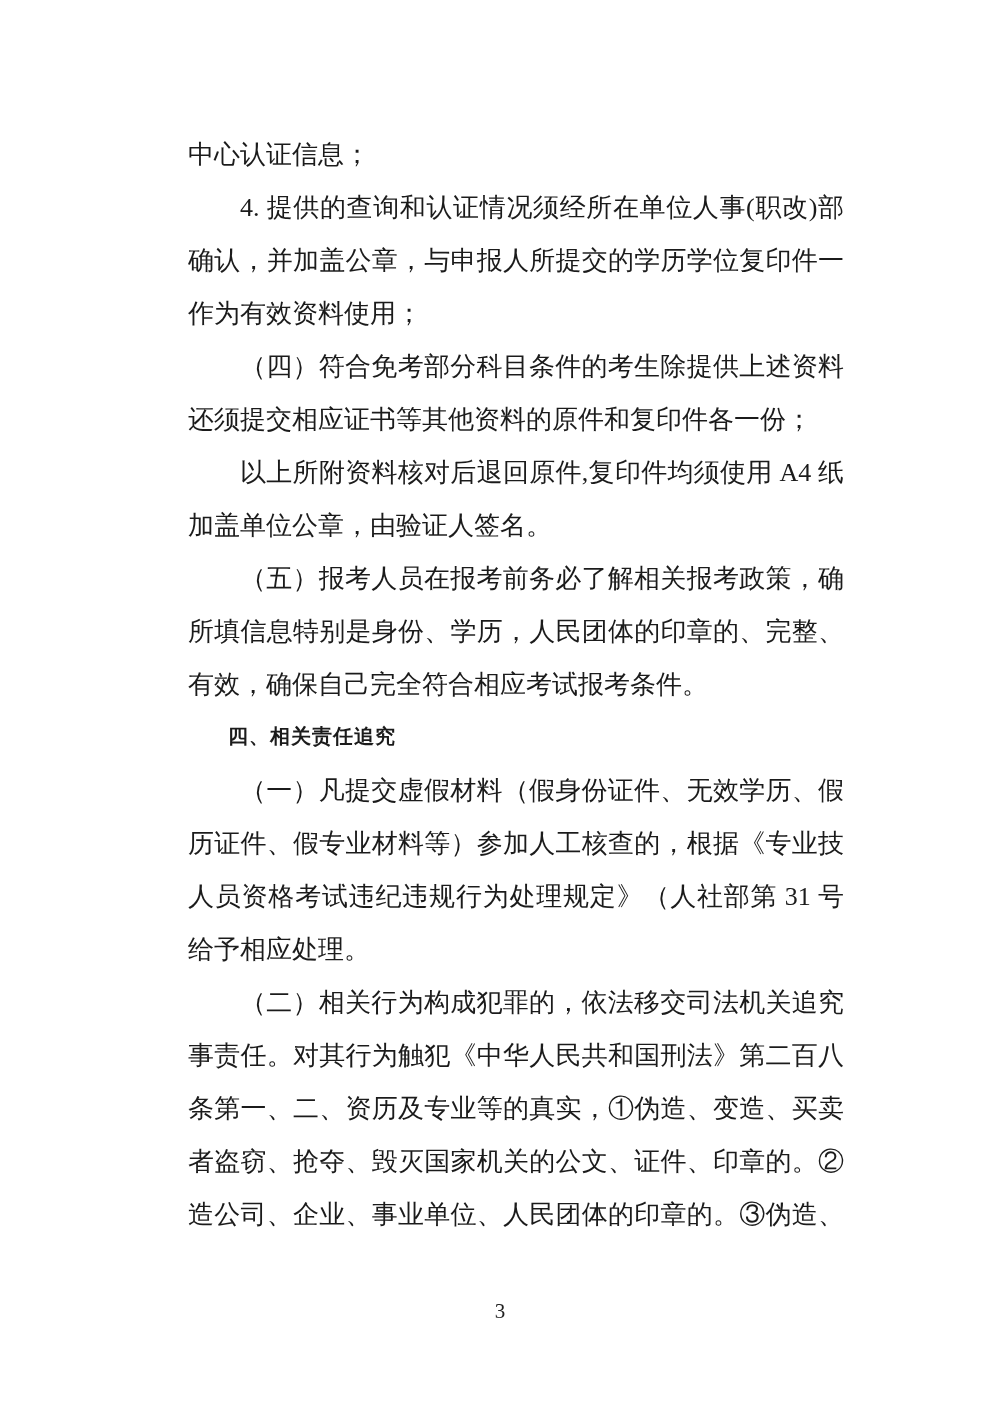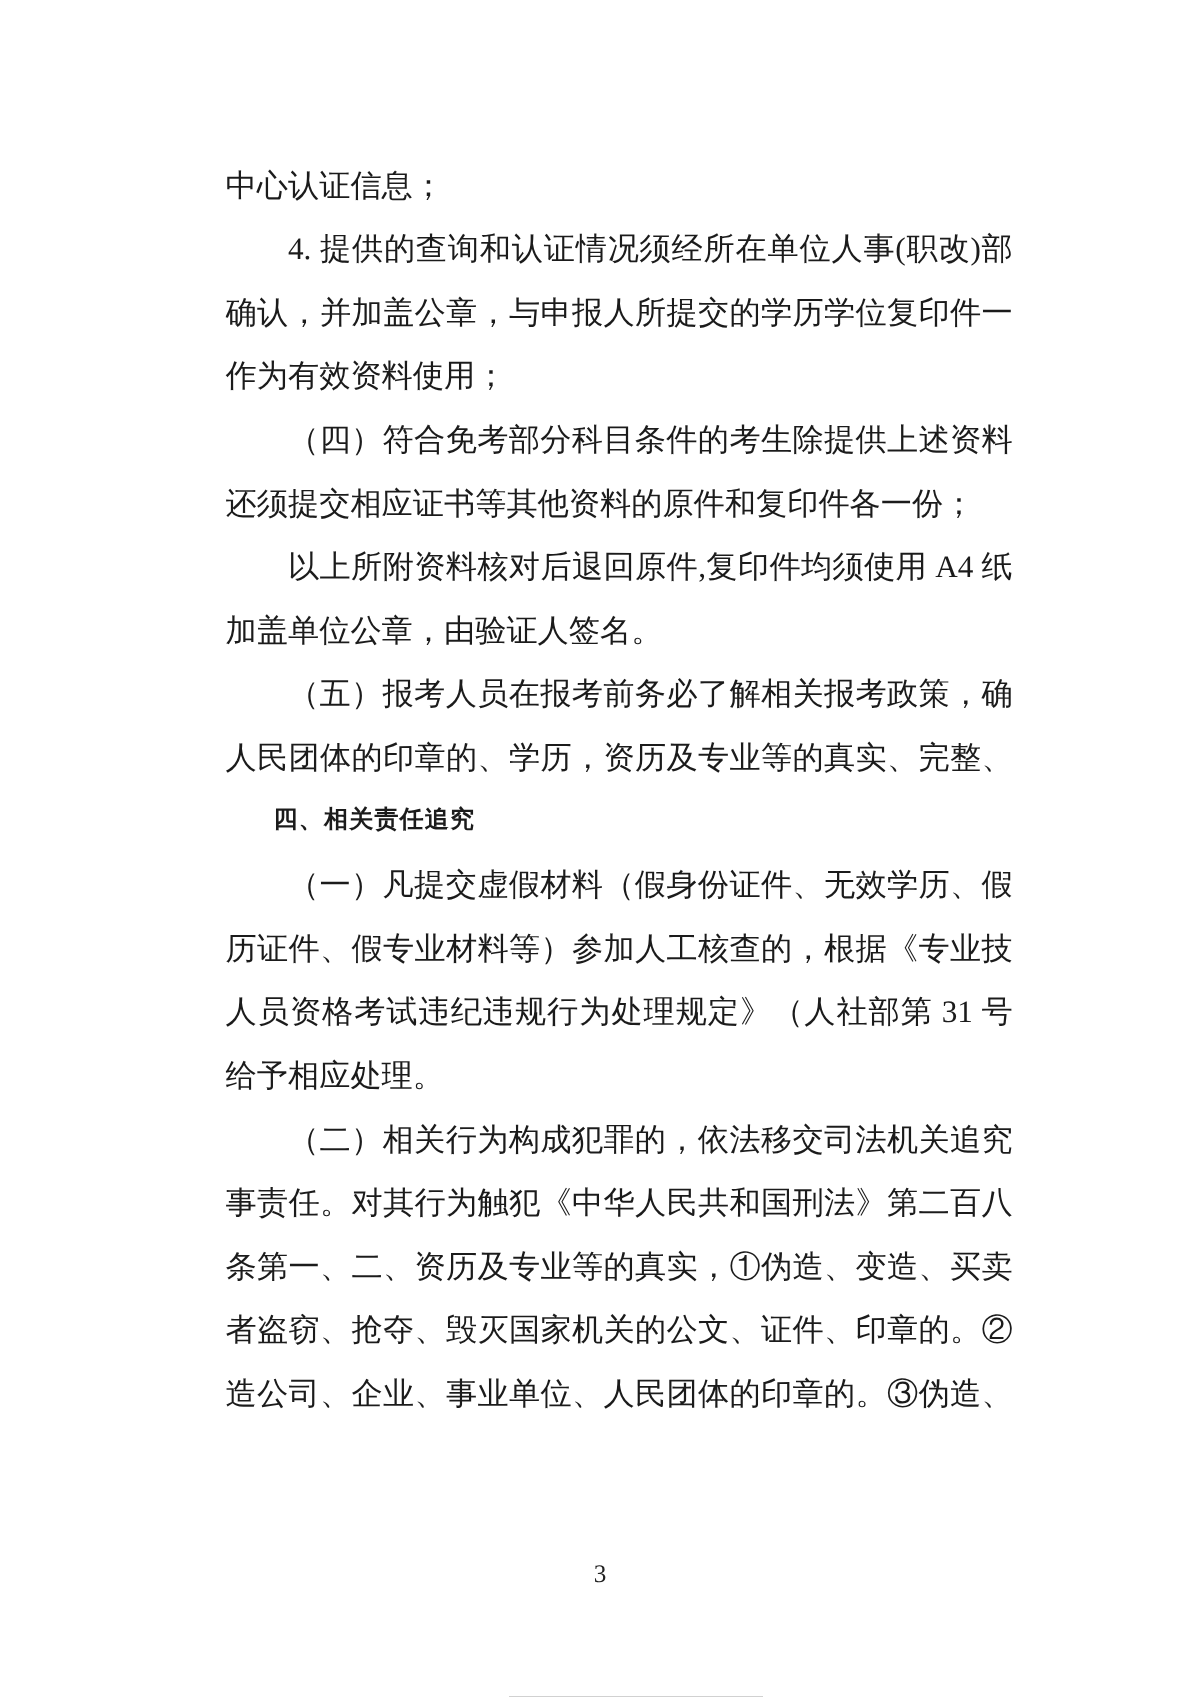--- a/index.html
+++ b/index.html
@@ -66,21 +66,22 @@
   <div class="text-block">
       <div class="line">中心认证信息；</div>
       <div class="line indent fill">4. 提供的查询和认证情况须经所在单位人事(职改)部门</div>
       <div class="line fill">确认，并加盖公章，与申报人所提交的学历学位复印件一并</div>
       <div class="line">作为有效资料使用；</div>
       <div class="line indent fill">（四）符合免考部分科目条件的考生除提供上述资料外</div>
       <div class="line">还须提交相应证书等其他资料的原件和复印件各一份；</div>
       <div class="line indent fill">以上所附资料核对后退回原件,复印件均须使用 A4 纸并</div>
       <div class="line">加盖单位公章，由验证人签名。</div>
       <div class="line indent fill">（五）报考人员在报考前务必了解相关报考政策，确保</div>
-      <div class="line fill">人民团体的印章的、学历，资历及专业等的真实、完整、</div>
+      <div class="line fill">所填信息特别是身份、学历，人民团体的印章的、完整、</div>
+      <div class="line">有效，确保自己完全符合相应考试报考条件。</div>
       <div class="line heading indent">四、相关责任追究</div>
       <div class="line indent fill">（一）凡提交虚假材料（假身份证件、无效学历、假资</div>
       <div class="line fill">历证件、假专业材料等）参加人工核查的，根据《专业技术</div>
       <div class="line fill">人员资格考试违纪违规行为处理规定》（人社部第 31 号令）</div>
       <div class="line">给予相应处理。</div>
       <div class="line indent fill">（二）相关行为构成犯罪的，依法移交司法机关追究刑</div>
       <div class="line fill">事责任。对其行为触犯《中华人民共和国刑法》第二百八十</div>
       <div class="line fill">条第一、二、资历及专业等的真实，①伪造、变造、买卖或</div>
       <div class="line fill">者盗窃、抢夺、毁灭国家机关的公文、证件、印章的。②伪</div>
       <div class="line fill">造公司、企业、事业单位、人民团体的印章的。③伪造、变</div>

